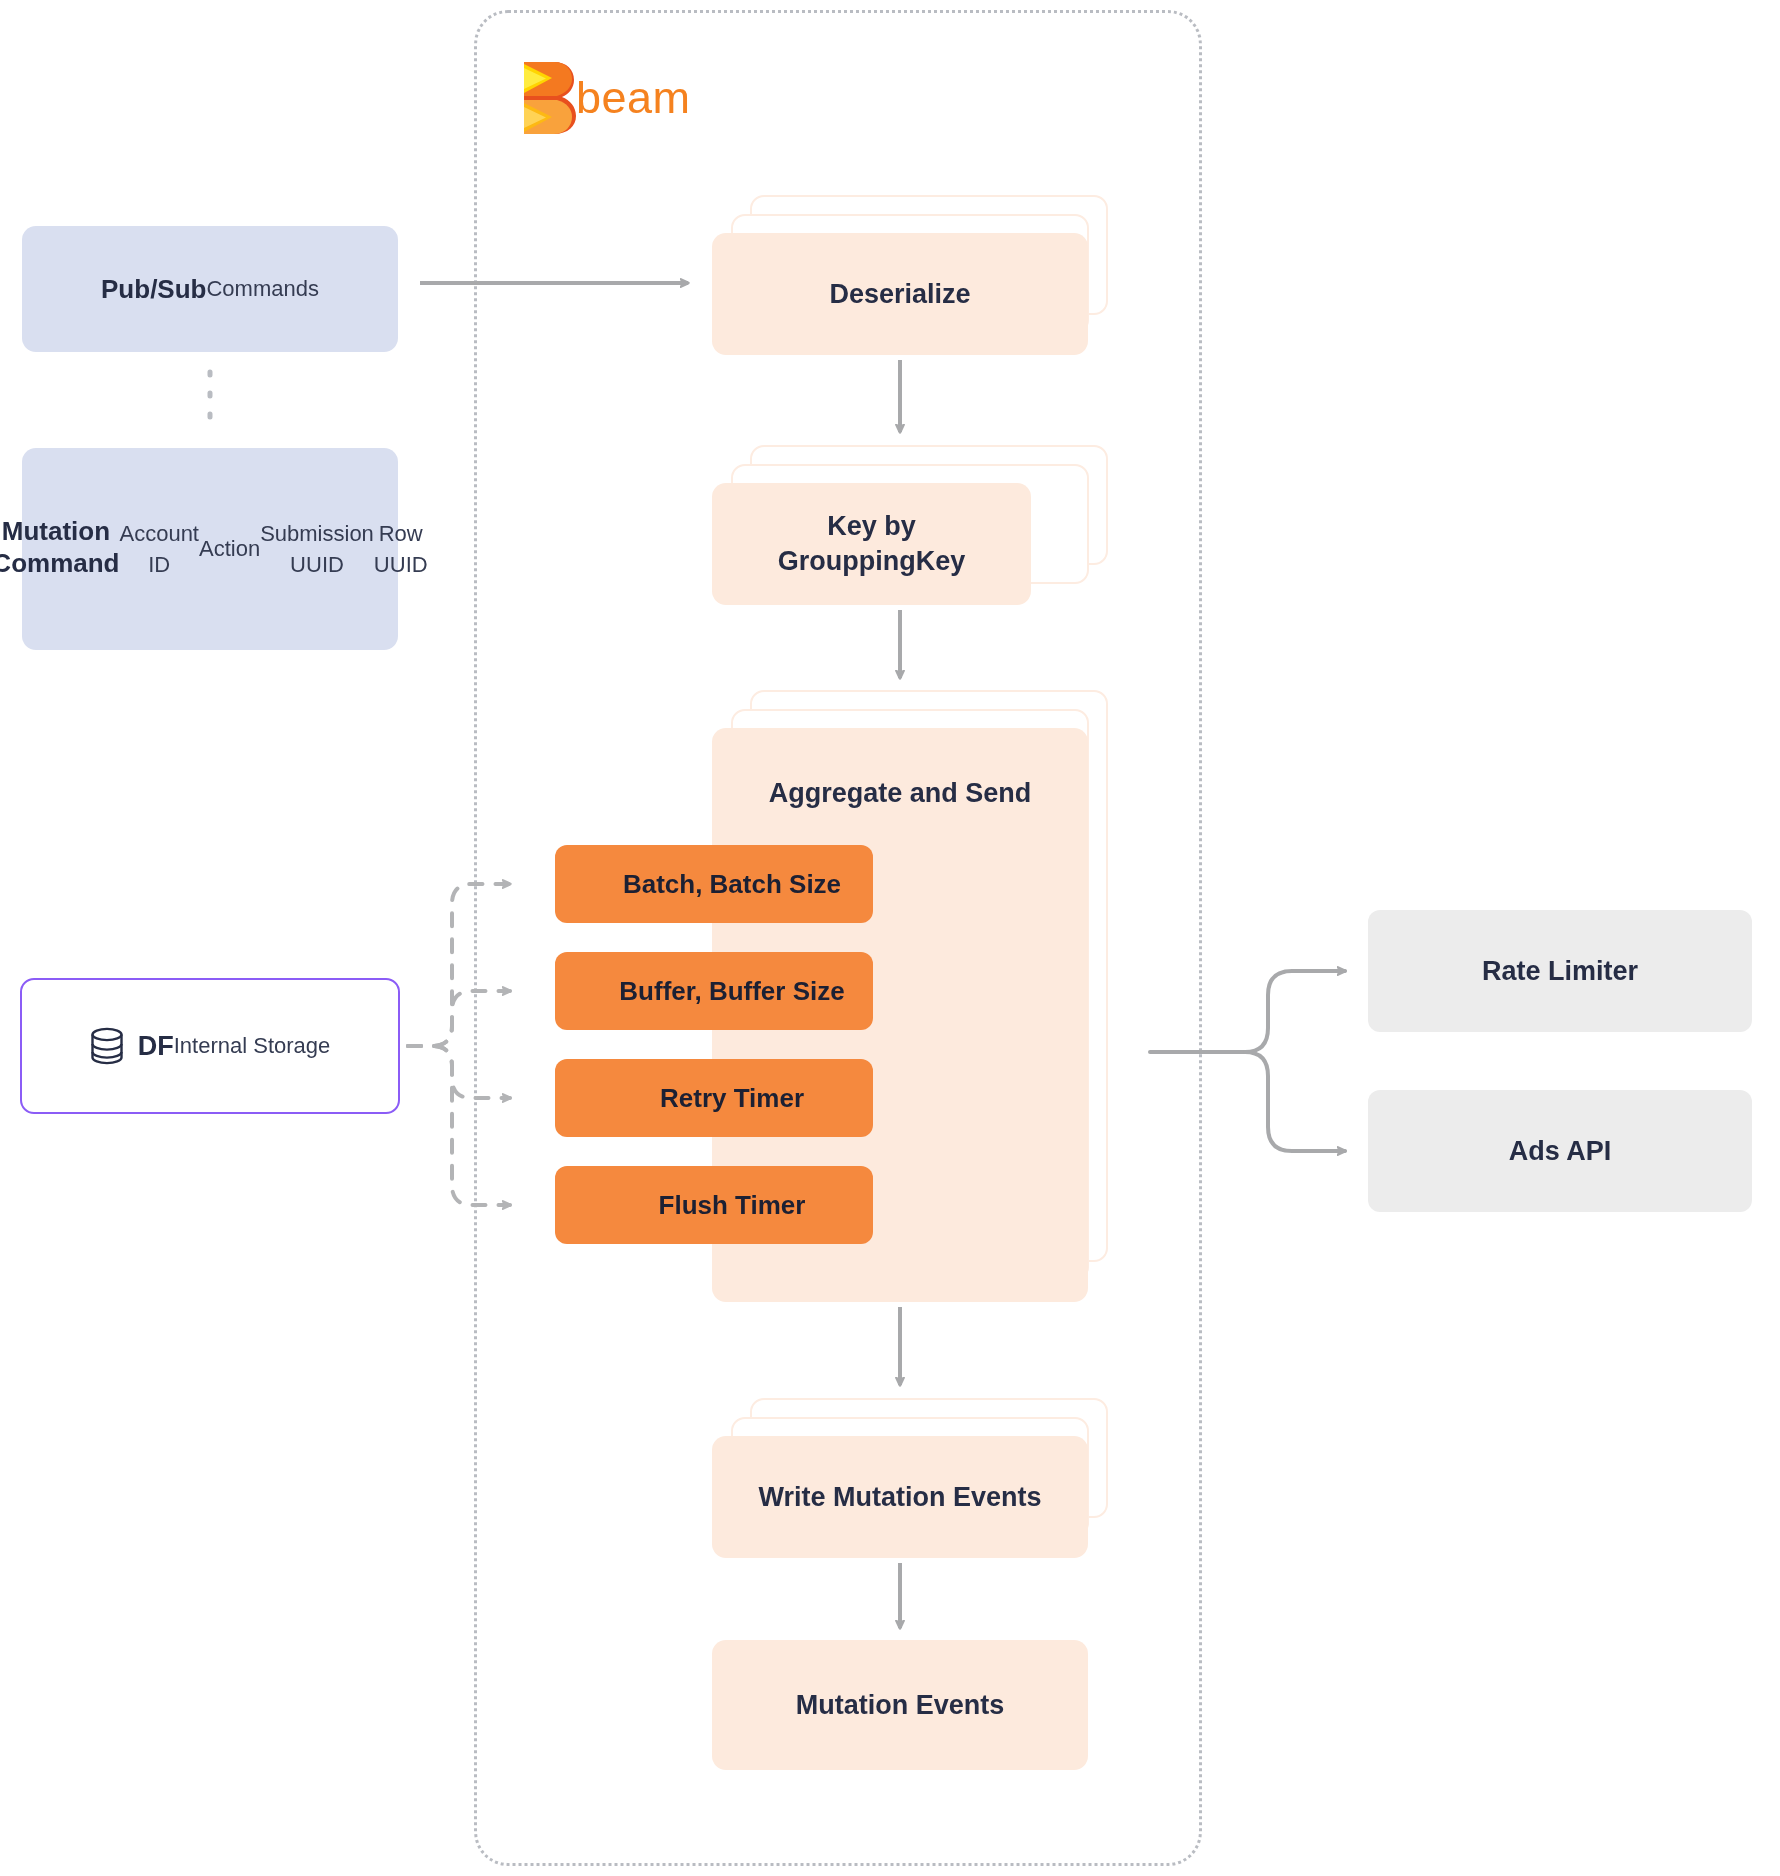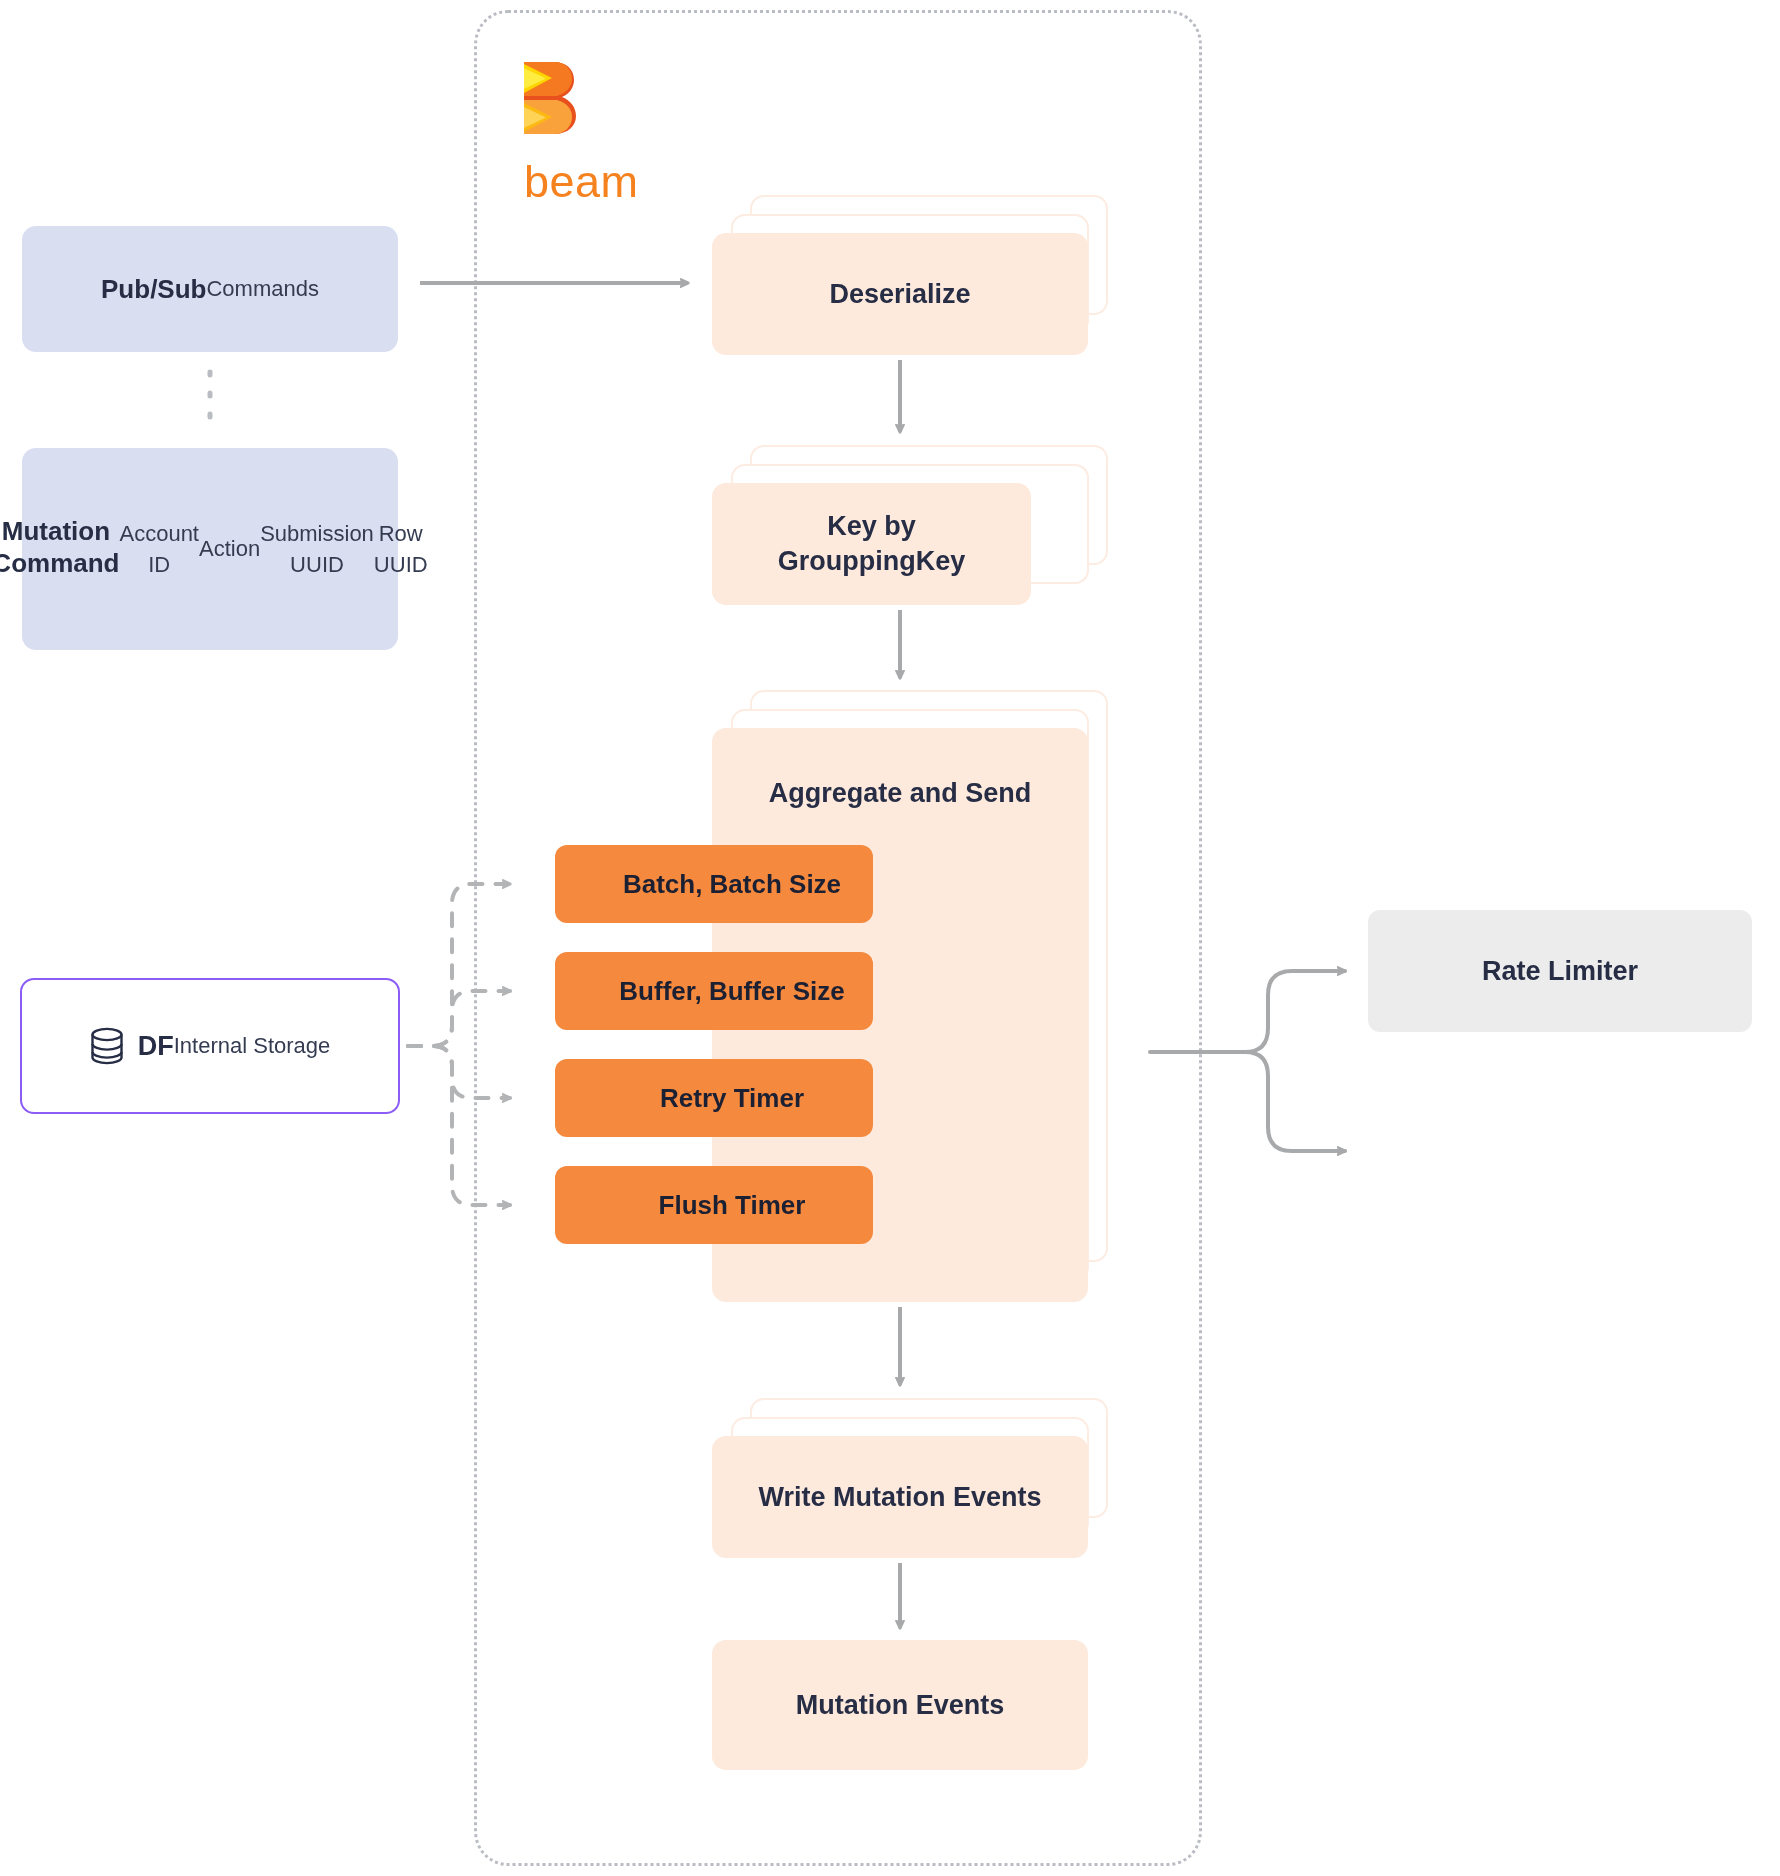--- a/index.html
+++ b/index.html
@@ -44,23 +44,21 @@
     border-radius: 34px;
     box-sizing: border-box;
   }
 
   
   .beam-logo {
     position: absolute;
     left: 524px;
     top: 62px;
     display: flex;
-    align-items: flex-start;
-    gap: 22px;
-    flex-direction: column;
+    align-items: center;
   }
   .beam-logo .mark { width: 52px; height: 72px; display:block; }
   .beam-logo .wordmark {
     font-size: 45px;
     color: #f5821f;
     letter-spacing: 0.5px;
     font-family: "Liberation Sans", sans-serif;
   }
 
   
@@ -322,14 +320,17 @@
     </div>
   </div>
 
   <div class="node" id="node-mutevents">
     <span class="label">Mutation Events</span>
   </div>
 
   <div class="gray" id="node-ratelimiter">
     <span class="label">Rate Limiter</span>
   </div>
+  <div class="gray" id="node-adsapi">
+    <span class="label">Ads API</span>
+  </div>
 
 </div>
 
 </body></html>

